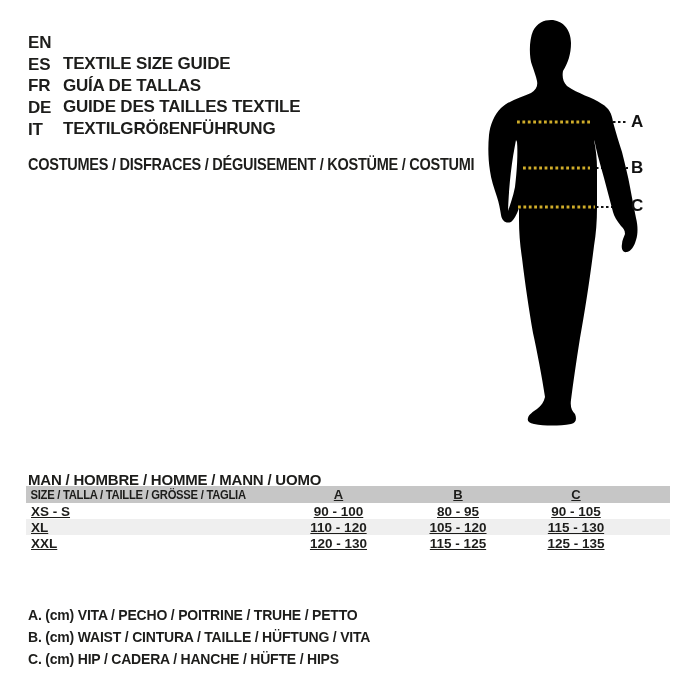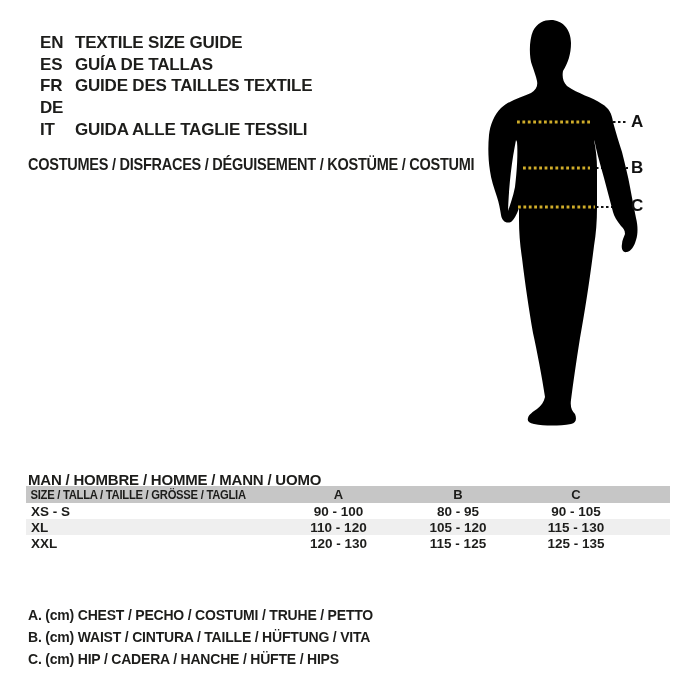--- a/index.html
+++ b/index.html
@@ -3,38 +3,38 @@
 <meta charset="utf-8">
 <style>
   html,body{margin:0;padding:0;background:#ffffff;}
   .page{
     position:relative;width:700px;height:700px;background:#fff;overflow:hidden;
     font-family:"Liberation Sans","DejaVu Sans",sans-serif;color:#1d1d1b;
   }
   
   .languages{position:absolute;left:28px;top:32px;}
   .lang-row{display:flex;height:21.7px;line-height:21.7px;font-size:17px;font-weight:600;letter-spacing:-0.2px;}
-  .lang-code{width:35px;flex:0 0 35px;margin-left:12px;}
-  .lang-label{white-space:nowrap;}
+  .lang-code{width:35px;flex:0 0 35px;}
+  .lang-label{white-space:nowrap;margin-top:21px;}
   
   .category{
     position:absolute;left:28px;top:155px;font-size:16.5px;font-weight:700;letter-spacing:-0.3px;
     white-space:nowrap;transform:scaleX(0.88);transform-origin:left center;
   }
   
   .figure{position:absolute;left:485px;top:15px;width:160px;height:420px;}
   .measure-label{position:absolute;left:631px;font-size:17px;font-weight:700;color:#111;}
   .measure-label.a{top:112px;}
   .measure-label.b{top:158px;}
   .measure-label.c{top:196px;}
   
   .man-line{position:absolute;left:28px;top:459px;font-size:15px;font-weight:600;letter-spacing:-0.2px;white-space:nowrap;margin-top:12px;}
   
   table.size-table{
-    position:absolute;left:26px;top:486px;width:644px;border-collapse:collapse;table-layout:fixed;
+    position:absolute;left:26px;top:486px;width:644px;border-collapse:collapse;table-layout:fixed;text-decoration:underline;
   }
   table.size-table th, table.size-table td{
     padding:0;margin:0;font-weight:600;white-space:nowrap;overflow:visible;
   }
   table.size-table thead th{
     background:var(--header-bg,#c6c6c6);height:17px;font-size:13px;text-align:center;vertical-align:middle;
   }
   table.size-table thead th:first-child{text-align:left;}
   table.size-table thead th:first-child .cond{
     display:inline-block;transform:scaleX(0.9);transform-origin:left center;font-size:12.5px;letter-spacing:-0.3px;padding-left:5px;
@@ -64,25 +64,25 @@
         <span class="lang-label">GUÍA DE TALLAS</span>
       </div>
 
       <div class="lang-row">
         <span class="lang-code">FR</span>
         <span class="lang-label">GUIDE DES TAILLES TEXTILE</span>
       </div>
 
       <div class="lang-row">
         <span class="lang-code">DE</span>
+        <span class="lang-label">TEXTILGRÖßENFÜHRUNG</span>
       </div>
 
       <div class="lang-row">
         <span class="lang-code">IT</span>
-        <span class="lang-label">GUIDA ALLE TAGLIE TESSILI</span>
       </div>
     </div>
 
   <div class="category">COSTUMES / DISFRACES / DÉGUISEMENT / KOSTÜME / COSTUMI</div>
 
   <svg class="figure" viewBox="0 0 160 420" width="160" height="420" aria-hidden="true">
 
     <line class="ext-line" x1="118" y1="107" x2="143" y2="107" stroke="#111111" stroke-width="2" stroke-dasharray="2.5 2.5"></line>
     <line class="ext-line" x1="106" y1="153" x2="143" y2="153" stroke="#111111" stroke-width="2" stroke-dasharray="2.5 2.5"></line>
     <line class="ext-line" x1="106" y1="192" x2="143" y2="192" stroke="#111111" stroke-width="2" stroke-dasharray="2.5 2.5"></line>
@@ -188,20 +188,20 @@
           <td>XXL</td>
           <td>120 - 130</td>
           <td>115 - 125</td>
           <td>125 - 135</td>
         </tr>
       </tbody>
   </table>
 
   <div class="legend">
 
-      <div class="legend-row">A. (cm) CHEST / PECHO / COSTUMI / TRUHE / PETTO</div>
+      <div class="legend-row">A. (cm) VITA / PECHO / POITRINE / TRUHE / PETTO</div>
 
       <div class="legend-row">B. (cm) WAIST / CINTURA / TAILLE / HÜFTUNG / VITA</div>
 
       <div class="legend-row">C. (cm) HIP / CADERA / HANCHE / HÜFTE / HIPS</div>
     </div>
 
 </div>
 
 </body></html>

